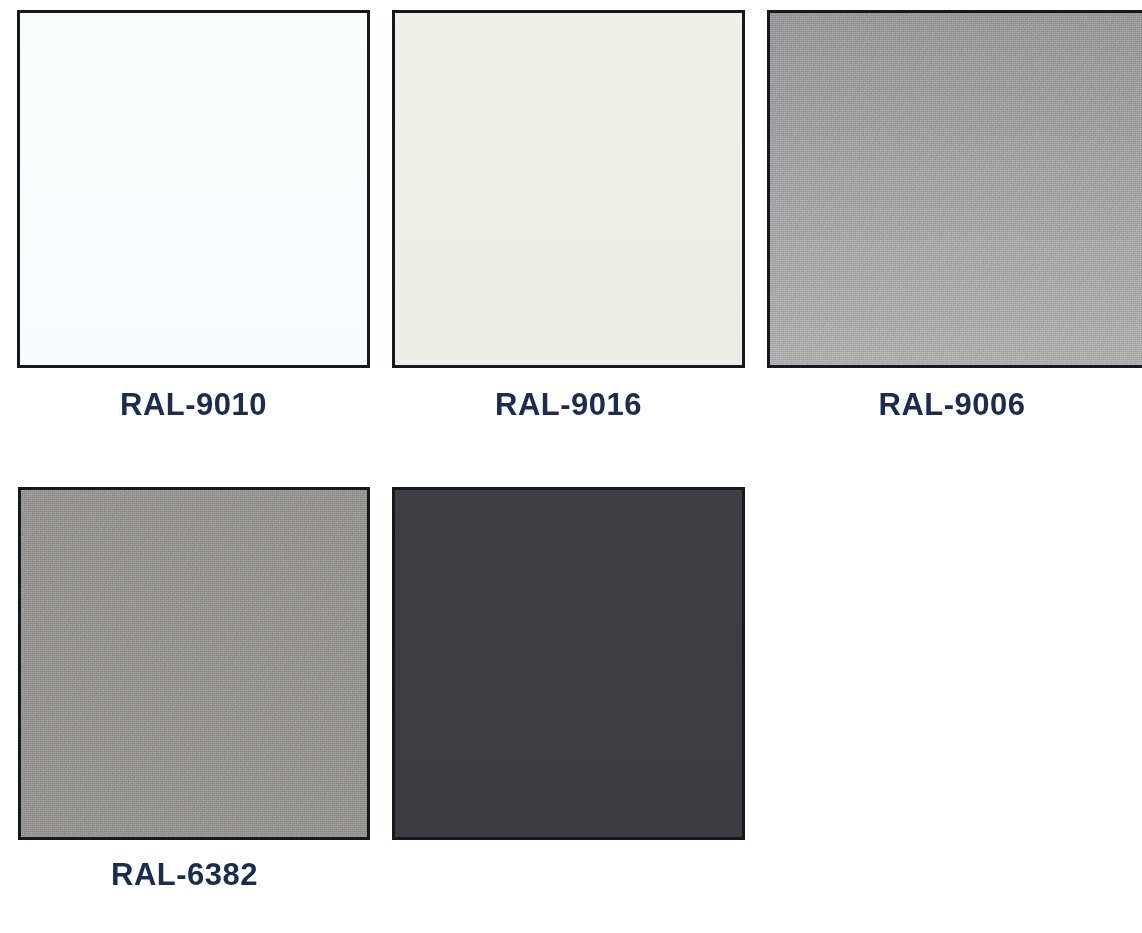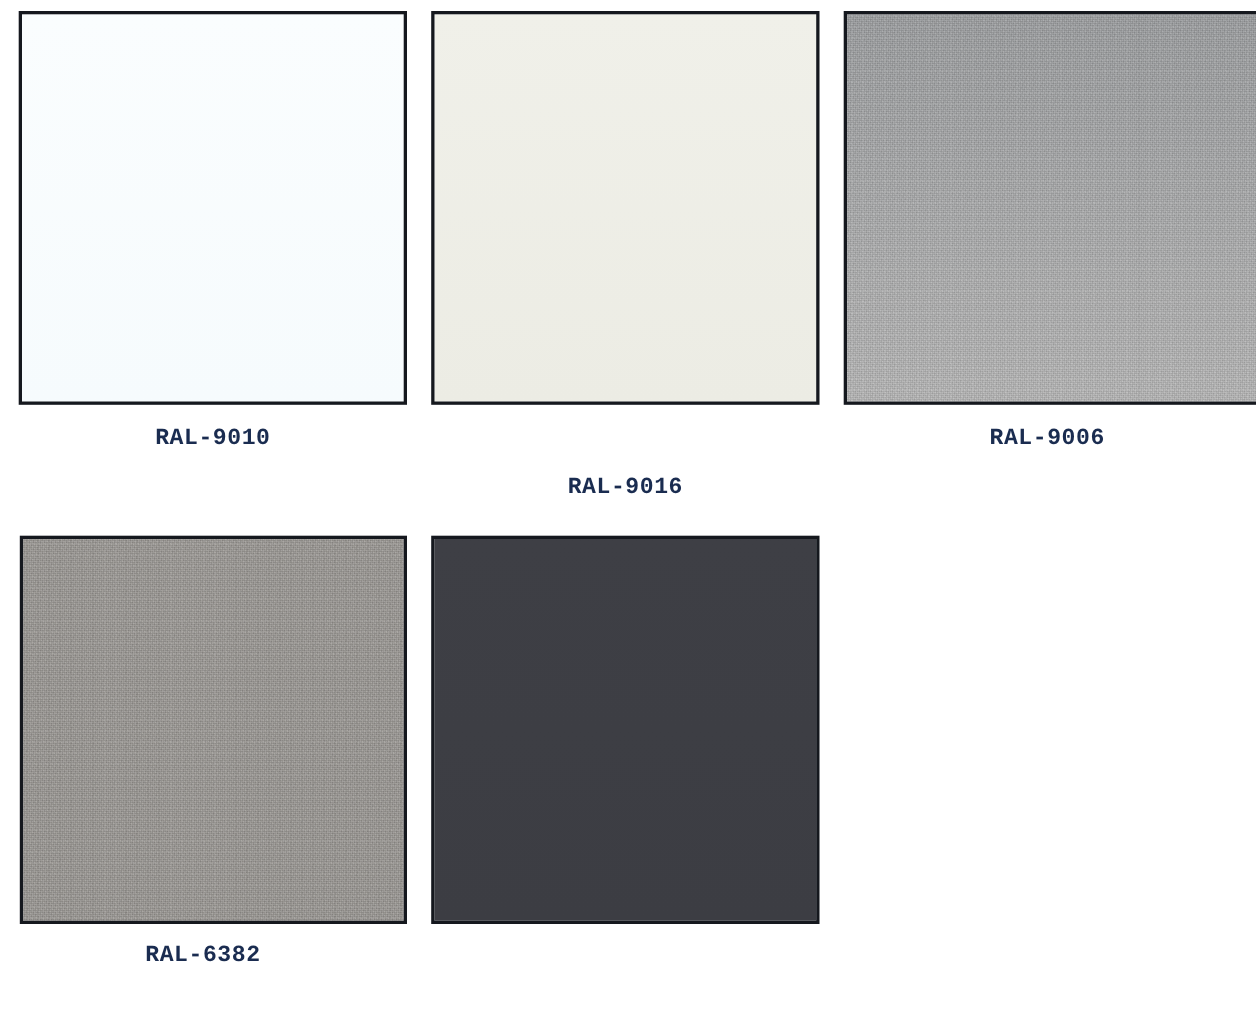--- a/index.html
+++ b/index.html
@@ -49,23 +49,23 @@
     background-image:
       repeating-linear-gradient(0deg,   rgba(255,255,255,0.055) 0px, rgba(255,255,255,0.055) 1px, rgba(0,0,0,0.050) 1px, rgba(0,0,0,0.050) 2px),
       repeating-linear-gradient(90deg,  rgba(255,255,255,0.050) 0px, rgba(255,255,255,0.050) 1px, rgba(0,0,0,0.045) 1px, rgba(0,0,0,0.045) 2px),
       repeating-linear-gradient(37deg,  rgba(255,255,255,0.035) 0px, rgba(255,255,255,0.035) 1px, rgba(0,0,0,0.030) 1px, rgba(0,0,0,0.030) 3px),
       repeating-linear-gradient(117deg, rgba(0,0,0,0.030) 0px, rgba(0,0,0,0.030) 1px, rgba(255,255,255,0.030) 1px, rgba(255,255,255,0.030) 3px);
   }
 
   .swatch-label {
     position: absolute;
     text-align: center;
-    font-family: Liberation Mono, monospace;
+    font-family: Liberation Sans, sans-serif;
     font-weight: 700;
-    font-size: 21px;
+    font-size: 31px;
     letter-spacing: 0.5px;
     line-height: 1;
     white-space: nowrap;
     user-select: none;
   }
 </style>
 </head>
 <body>
 
 <div id="swatch-board" style="background: rgb(255, 255, 255); width: 1142px; height: 933px;">
@@ -73,21 +73,21 @@
       <div class="swatch-chip" style="border: 3px solid rgb(21, 24, 30); background: linear-gradient(rgb(250, 253, 254) 0%, rgb(246, 251, 253) 100%);">
         <div class="grain"></div>
       </div>
     </div>
     <div class="swatch-label" style="left: 17px; top: 389px; width: 353px; color: rgb(26, 44, 80);">RAL-9010</div>
     <div class="swatch-cell" style="left: 392px; top: 10px; width: 353px; height: 358px;">
       <div class="swatch-chip" style="border: 3px solid rgb(21, 24, 30); background: linear-gradient(rgb(240, 240, 233) 0%, rgb(236, 236, 228) 100%);">
         <div class="grain"></div>
       </div>
     </div>
-    <div class="swatch-label" style="left: 392px; top: 389px; width: 353px; color: rgb(26, 44, 80); margin-top: 44px;">RAL-9016</div>
+    <div class="swatch-label" style="left: 392px; top: 389px; width: 353px; color: rgb(26, 44, 80);">RAL-9016</div>
     <div class="swatch-cell" style="left: 767px; top: 10px; width: 378px; height: 358px;">
       <div class="swatch-chip textured" style="border: 3px solid rgb(21, 24, 30); background: linear-gradient(rgb(155, 157, 159) 0%, rgb(182, 182, 182) 100%);">
         <div class="grain"></div>
       </div>
     </div>
     <div class="swatch-label" style="left: 767px; top: 389px; width: 370px; color: rgb(26, 44, 80);">RAL-9006</div>
     <div class="swatch-cell" style="left: 18px; top: 487px; width: 352px; height: 353px;">
       <div class="swatch-chip textured" style="border: 3px solid rgb(21, 24, 30); background: linear-gradient(rgb(155, 152, 148) 0%, rgb(154, 151, 147) 100%);">
         <div class="grain"></div>
       </div>

